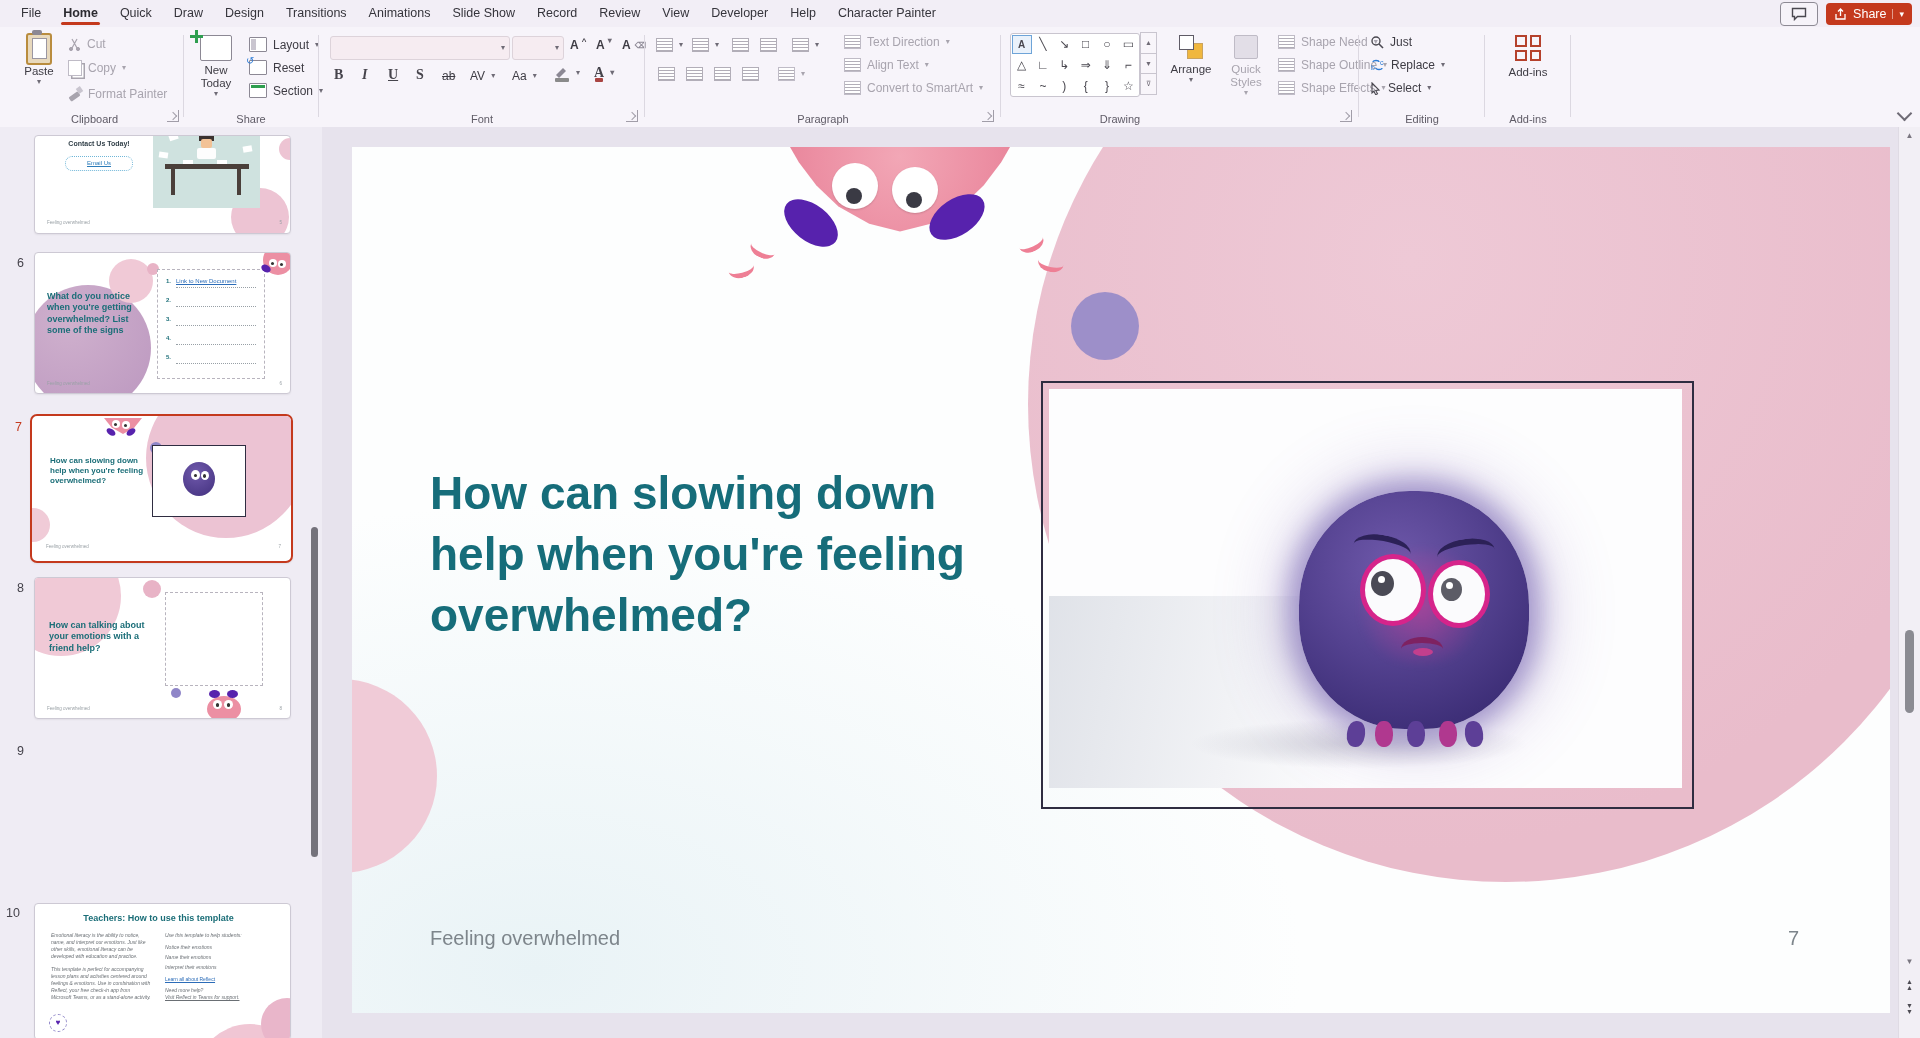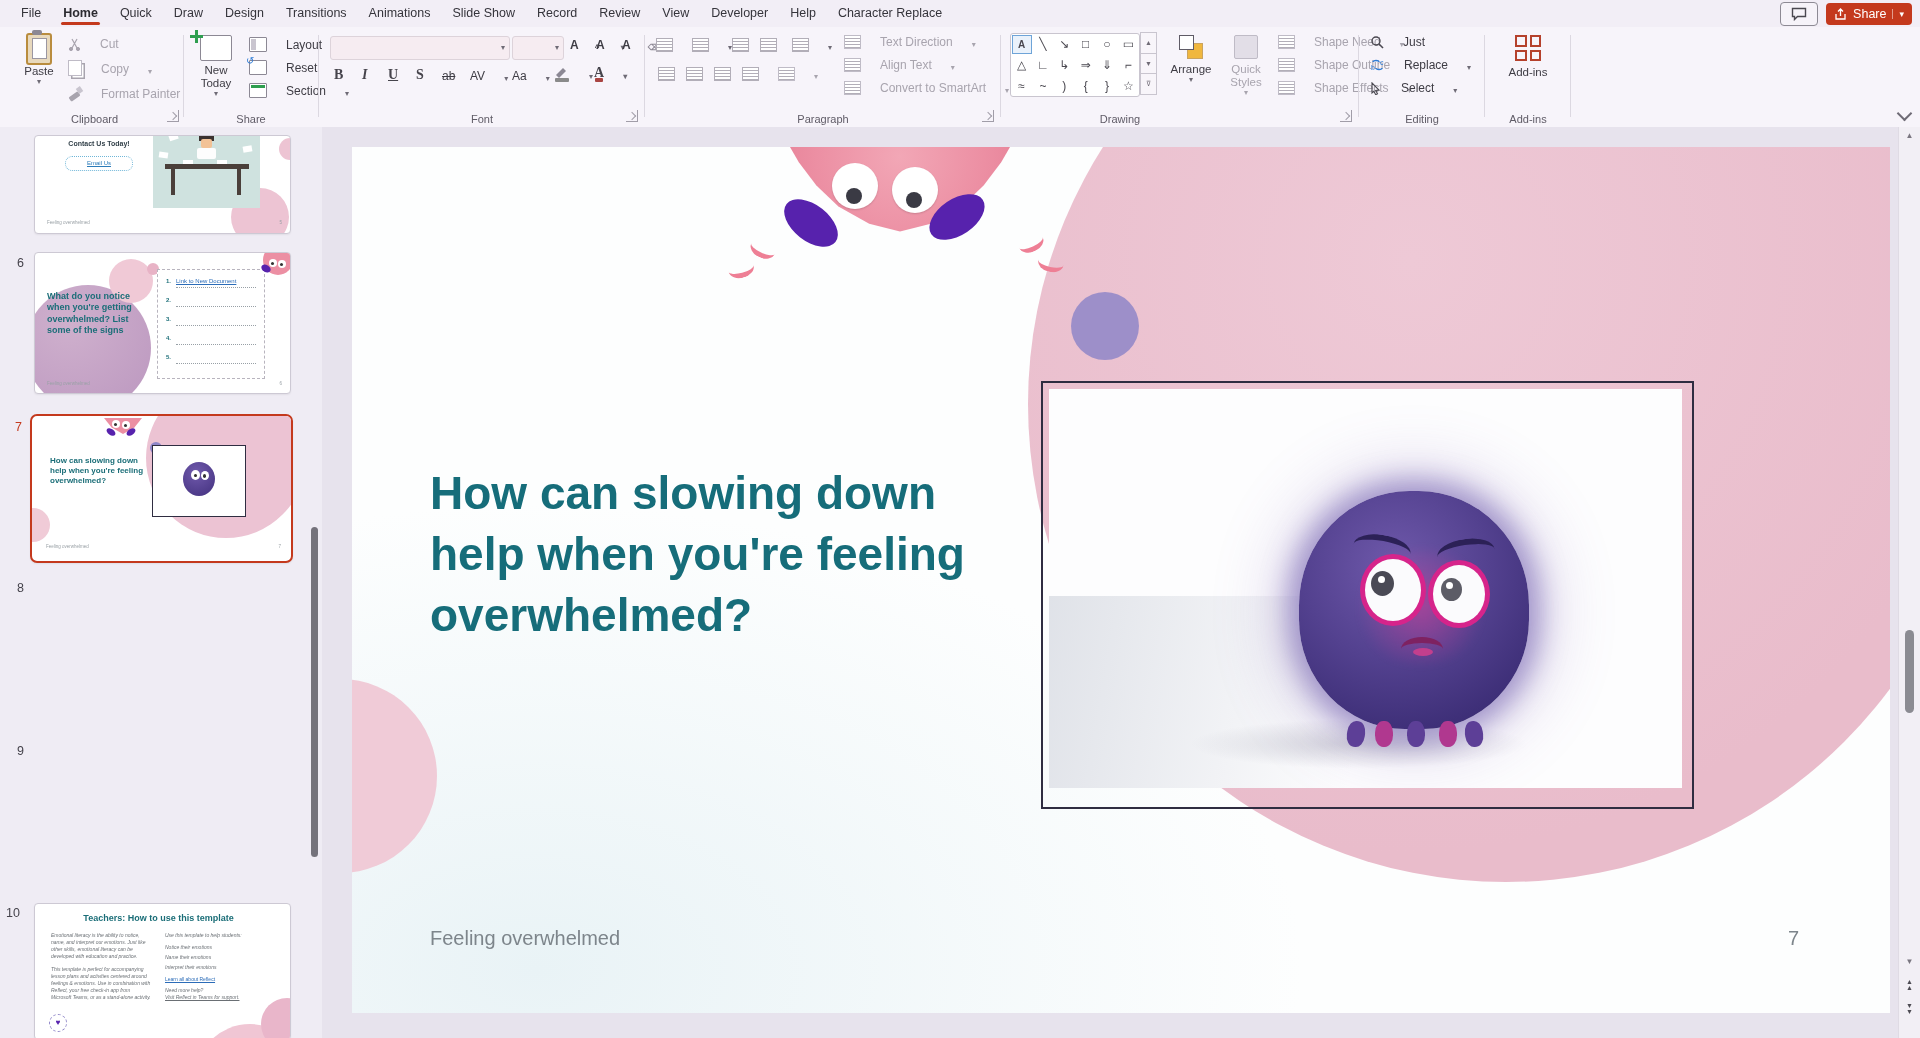--- a/index.html
+++ b/index.html
@@ -17,21 +17,21 @@
   .sharebtn .dd{border-left:1px solid rgba(255,255,255,.5);padding-left:6px;font-size:9px}
 
   
   .ribbon{position:absolute;top:27px;left:0;width:1920px;height:100px;background:#f7f4fa;border-bottom:1px solid #d8d4de}
   .grp{position:absolute;top:0;height:100%}
   .gl{position:absolute;bottom:2px;left:0;right:0;text-align:center;font-size:11px;color:#5f5b66}
   .vdiv{position:absolute;top:8px;height:82px;width:1px;background:#dcd8e1}
   .launch{position:absolute;bottom:5px;width:11px;height:11px;border-right:1.5px solid #8c8894;border-bottom:1.5px solid #8c8894;opacity:.8}
   .launch::after{content:"";position:absolute;right:2px;bottom:2px;width:5px;height:5px;border-right:1.5px solid #8c8894;border-bottom:1.5px solid #8c8894;transform:rotate(-45deg)}
   .bigbtn{position:absolute;display:flex;flex-direction:column;align-items:center;font-size:11.5px;color:#3e3c44;text-align:center;line-height:13px}
-  .srow{position:absolute;display:flex;align-items:flex-end;gap:19px;font-size:12px;color:#3e3c44;white-space:nowrap}
+  .srow{position:absolute;display:flex;align-items:center;gap:6px;font-size:12px;color:#3e3c44;white-space:nowrap}
   .gray,.gray *{color:#a8a4ae !important;fill:#a8a4ae !important;stroke:#a8a4ae !important;border-color:#bfbbc6 !important}
   .chev{font-size:8px;color:#6f6b76;line-height:1}
   
   .ic-clip{width:22px;height:28px;border:2px solid #b98c3e;border-radius:3px;background:#e8d9bd;position:relative}
   .ic-clip::before{content:"";position:absolute;left:4px;top:-5px;width:10px;height:5px;background:#8c8894;border-radius:2px}
   .ic-clip::after{content:"";position:absolute;left:4px;top:3px;width:13px;height:19px;background:#fff;border:1px solid #9b97a2}
   .ic-copy{width:12px;height:14px;border:1.5px solid #a8a4ae;background:#fff;box-shadow:3px 3px 0 -1.5px #fff,3px 3px 0 0 #a8a4ae}
   .ic-brush{width:14px;height:14px;position:relative}
   .ic-brush::before{content:"";position:absolute;left:1px;top:7px;width:11px;height:5px;background:#a8a4ae;border-radius:1px;transform:rotate(-35deg)}
   .ic-brush::after{content:"";position:absolute;right:0;top:0;width:5px;height:6px;background:#c9c5cf;transform:rotate(-35deg)}
@@ -136,21 +136,21 @@
   <div class="mi">Draw</div>
   <div class="mi">Design</div>
   <div class="mi">Transitions</div>
   <div class="mi">Animations</div>
   <div class="mi">Slide Show</div>
   <div class="mi">Record</div>
   <div class="mi">Review</div>
   <div class="mi">View</div>
   <div class="mi">Developer</div>
   <div class="mi">Help</div>
-  <div class="mi">Character Replace</div>
+  <div class="mi">Character Painter</div>
   <div class="topright">
     <div class="cmtbtn">
       <svg width="16" height="14" viewBox="0 0 16 14">
           <path d="M1.5 1.5h13v8h-8l-3 3v-3h-2z" fill="none" stroke="#4a4850" stroke-width="1.4"></path>
         </svg>
     </div>
     <div class="sharebtn">
       <span class="sv">
           <svg width="13" height="13" viewBox="0 0 13 13">
             <path d="M2 6v5h9V6M6.5 8V1.5M4 3.5l2.5-2.5 2.5 2.5" fill="none" stroke="#fff" stroke-width="1.3"></path>
@@ -508,20 +508,38 @@
         <div class="circle" style="left:30px;top:16px;width:32px;height:34px;background:radial-gradient(circle at 42% 32%,#6f59ab,#42307e)"></div>
         <div class="minieye" style="left:38px;top:24px;width:9px;height:10px"></div>
         <div class="minieye" style="left:48px;top:25px;width:8px;height:9px"></div>
       </div>
       <div class="mfoot" style="top:126px">Feeling overwhelmed</div>
       <div class="mpage" style="top:126px">7</div>
     </div>
   </div>
 
   <div class="snum" style="left:0;top:454px">8</div>
+  <div class="thumb" style="top:450px;height:140px">
+    <div class="mini">
+      <div class="circle" style="left:-34px;top:-42px;width:120px;height:120px;background:#f0c9d6"></div>
+      <div class="circle" style="left:108px;top:2px;width:18px;height:18px;background:#e8b3c6"></div>
+      <div style="position:absolute;left:14px;top:42px;width:102px;font-size:9px" class="mtitle">How can talking about your emotions with a friend help?</div>
+      <div class="dashbox" style="left:130px;top:14px;width:96px;height:92px"></div>
+      <div class="circle" style="left:136px;top:110px;width:10px;height:10px;background:#8f86c8"></div>
+      <div>
+        <div class="circle" style="left:172px;top:118px;width:34px;height:26px;background:#ec8fa3"></div>
+        <div class="circle" style="left:174px;top:112px;width:11px;height:8px;background:#5722ad"></div>
+        <div class="circle" style="left:192px;top:112px;width:11px;height:8px;background:#5722ad"></div>
+        <div class="minieye" style="left:178px;top:122px;width:9px;height:9px"></div>
+        <div class="minieye" style="left:189px;top:122px;width:9px;height:9px"></div>
+      </div>
+      <div class="mfoot" style="top:128px">Feeling overwhelmed</div>
+      <div class="mpage" style="top:128px">8</div>
+    </div>
+  </div>
 
   <div class="snum" style="left:0;top:617px">9</div>
 
   <div class="snum" style="left:-4px;top:779px">10</div>
   <div class="thumb" style="top:776px;height:135px">
     <div class="mini">
       <div class="circle" style="left:160px;top:120px;width:110px;height:110px;background:#f0c6d4"></div>
       <div class="circle" style="left:226px;top:94px;width:52px;height:52px;background:#e9b6ca"></div>
       <div style="position:absolute;left:0;top:9px;width:247px;text-align:center;font-size:9px;font-weight:bold;color:#1b6e78">Teachers: How to use this template</div>
       <div style="position:absolute;left:16px;top:28px;width:100px;font-size:5px;line-height:7px;color:#6a6f74;font-style:italic">Emotional literacy is the ability to notice, name, and interpret our emotions. Just like other skills, emotional literacy can be developed with education and practice.</div>

